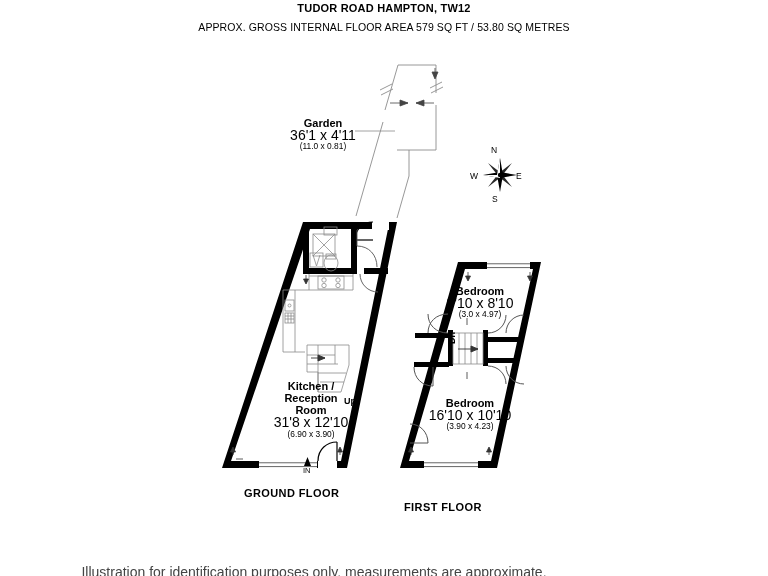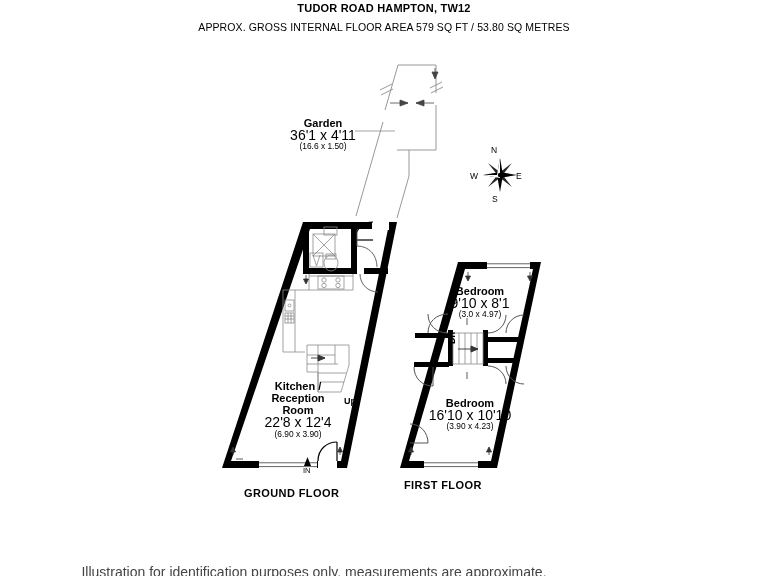--- a/index.html
+++ b/index.html
@@ -53,21 +53,21 @@
   }
 
   .floor-label {
     position: absolute;
     font-size: 11px;
     font-weight: bold;
     letter-spacing: 0.4px;
     white-space: nowrap;
   }
   #label-ground { top: 487px; left: 244px; }
-  #label-first  { top: 479px; left: 404px; }
+  #label-first  { top: 501px; left: 404px; }
 
   .room-label {
     position: absolute;
     text-align: center;
     white-space: nowrap;
     line-height: 11.5px;
   }
   .room-label .rl-name {
     font-size: 11px;
     font-weight: bold;
@@ -76,21 +76,21 @@
   .room-label .rl-dim {
     font-size: 14px;
     display: block;
   }
   .room-label .rl-dim-m {
     font-size: 8.4px;
     display: block;
   }
 
   #label-garden  { top: 118px; left: 268px; width: 110px; }
-  #label-kitchen { top: 380px; left: 250px; width: 96px; line-height: 12px; }
+  #label-kitchen { top: 380px; left: 263px; width: 96px; line-height: 12px; }
   #label-bed1    { top: 286px; left: 430px; width: 100px; }
   #label-bed2    { top: 398px; left: 418px; width: 104px; }
 
   .stair-tag {
     position: absolute;
     font-size: 9px;
     font-weight: bold;
   }
   #tag-up { top: 396px; left: 344px; }
   #tag-dn {
@@ -355,34 +355,34 @@
         <path d="M500,158 L500,175 L497,175 Z"></path>
         <path d="M483,175 L500,175 L500,178 Z"></path>
       </g>
       <circle cx="500" cy="175" r="2.2" fill="#000000"></circle>
     </g>
   </svg>
 
   <div class="room-label" id="label-garden">
     <span class="rl-name">Garden</span>
     <span class="rl-dim">36'1 x 4'11</span>
-    <span class="rl-dim-m">(16.6 x 1.50)</span>
+    <span class="rl-dim-m">(11.0 x 0.81)</span>
   </div>
 
   <div class="room-label" id="label-kitchen">
     <span class="rl-name">Kitchen /</span>
     <span class="rl-name">Reception</span>
     <span class="rl-name">Room</span>
-    <span class="rl-dim">22'8 x 12'4</span>
+    <span class="rl-dim">31'8 x 12'10</span>
     <span class="rl-dim-m">(6.90 x 3.90)</span>
   </div>
 
   <div class="room-label" id="label-bed1">
     <span class="rl-name">Bedroom</span>
-    <span class="rl-dim">9'10 x 8'1</span>
+    <span class="rl-dim">9'10 x 8'10</span>
     <span class="rl-dim-m">(3.0 x 4.97)</span>
   </div>
 
   <div class="room-label" id="label-bed2">
     <span class="rl-name">Bedroom</span>
     <span class="rl-dim">16'10 x 10'10</span>
     <span class="rl-dim-m">(3.90 x 4.23)</span>
   </div>
 
   <div class="stair-tag" id="tag-up">Up</div>

